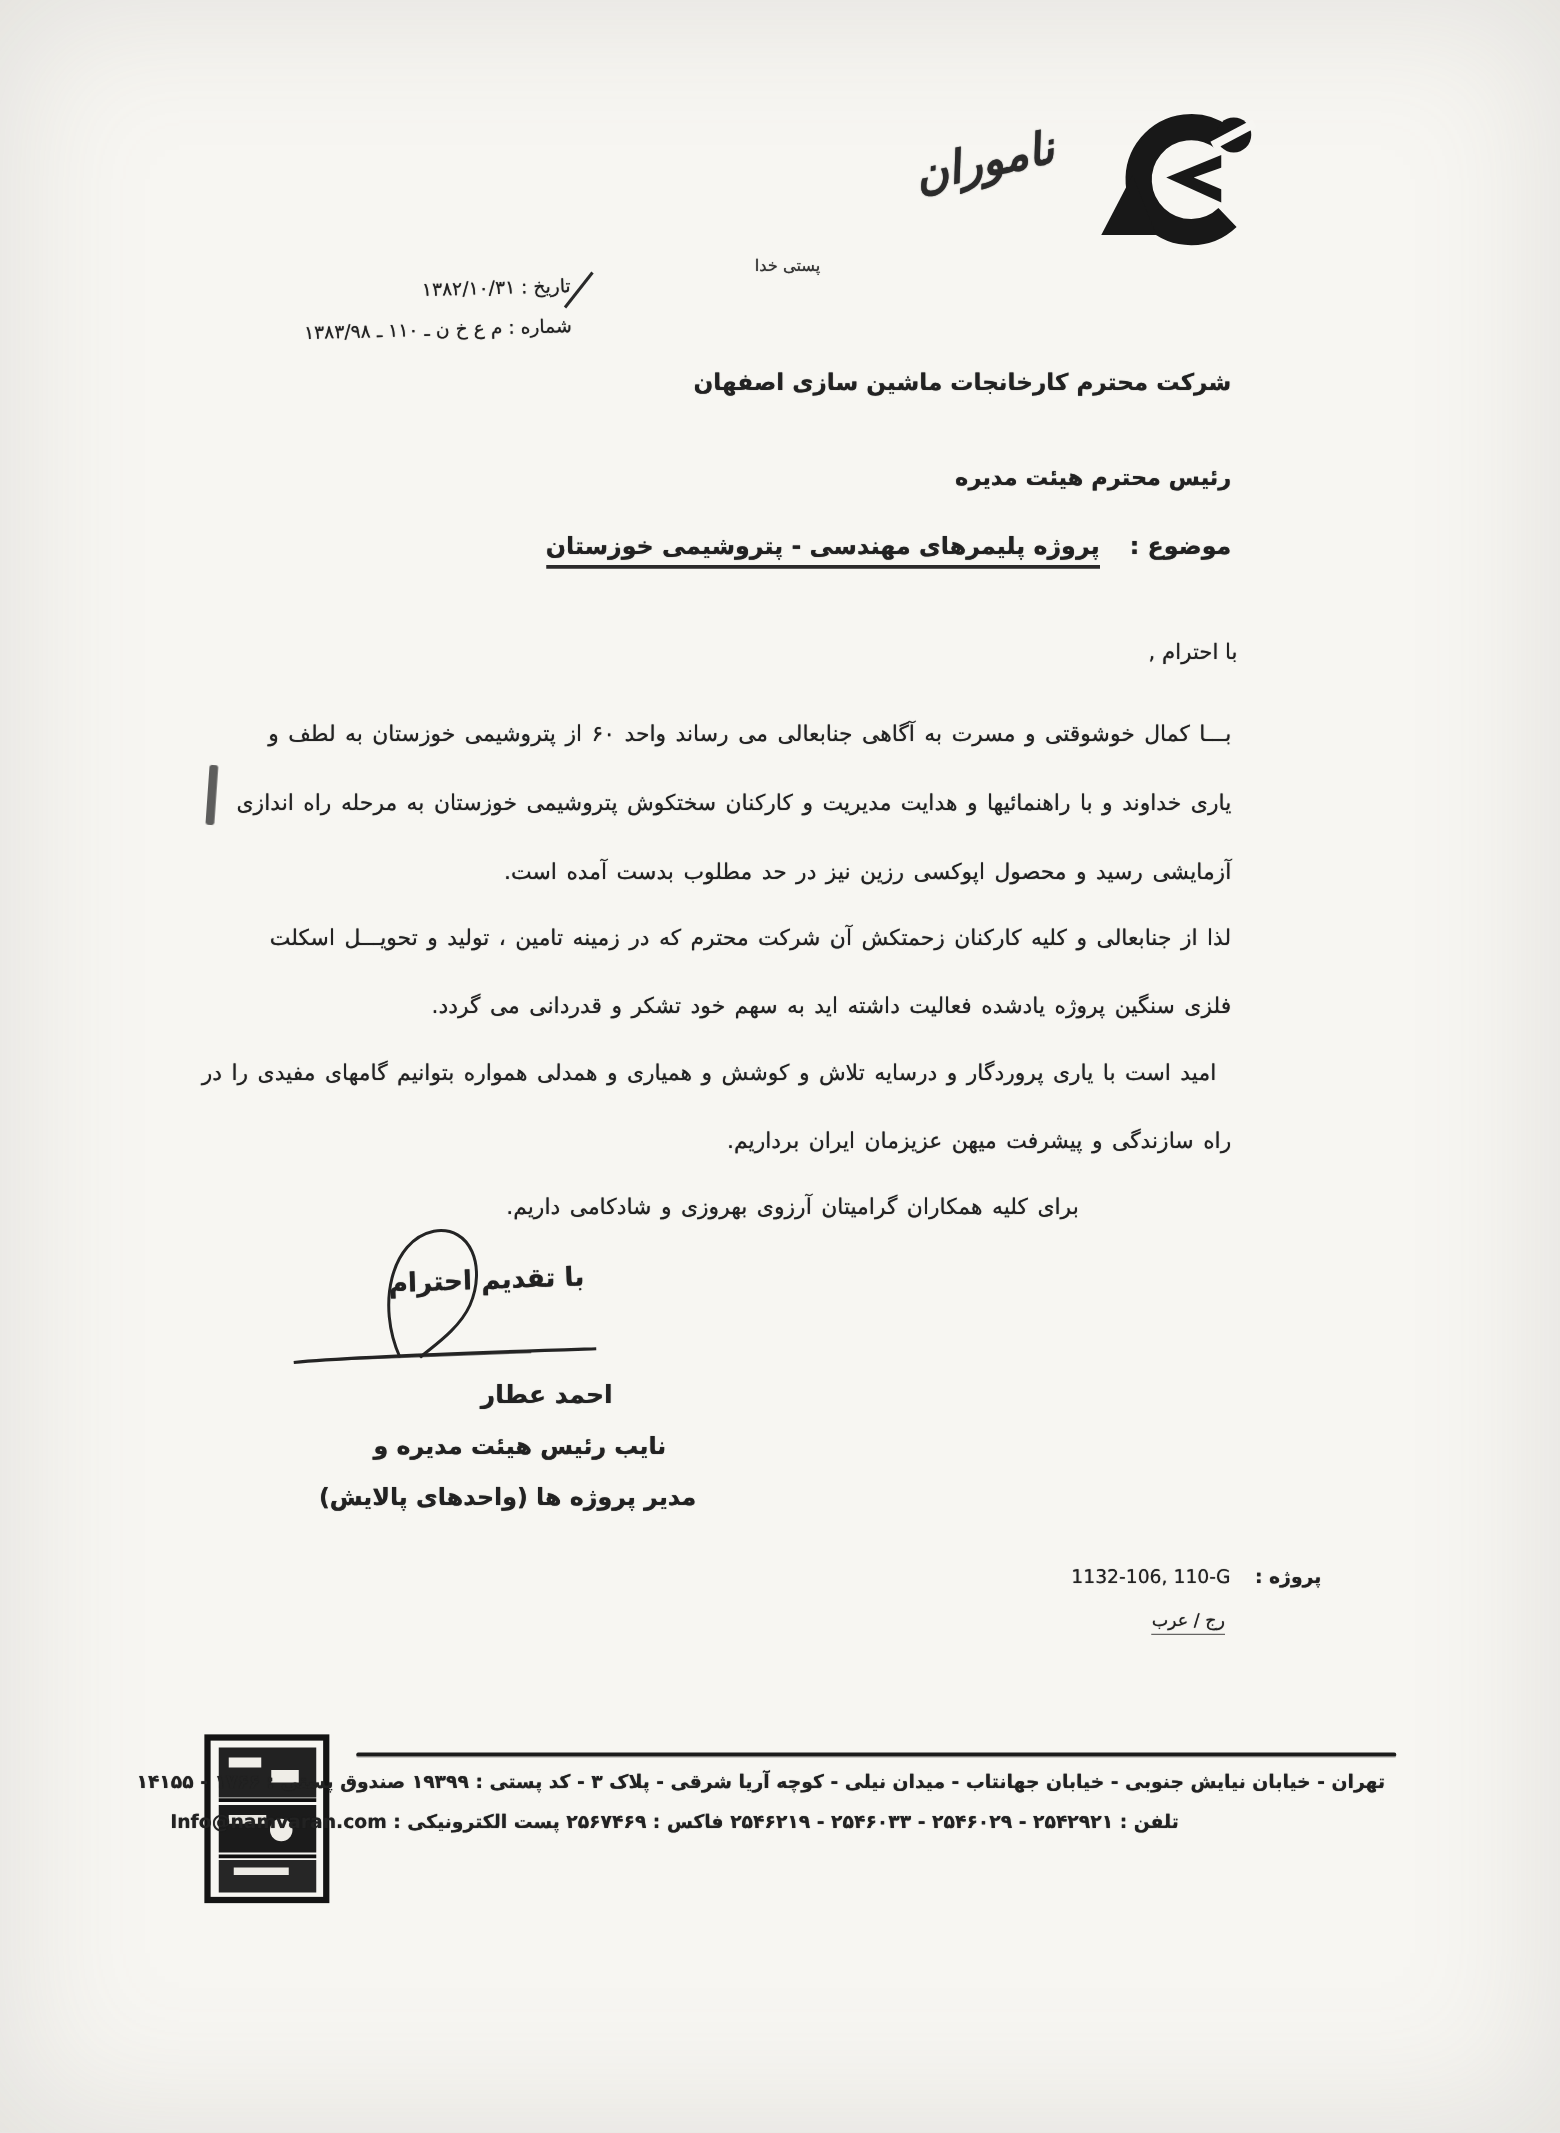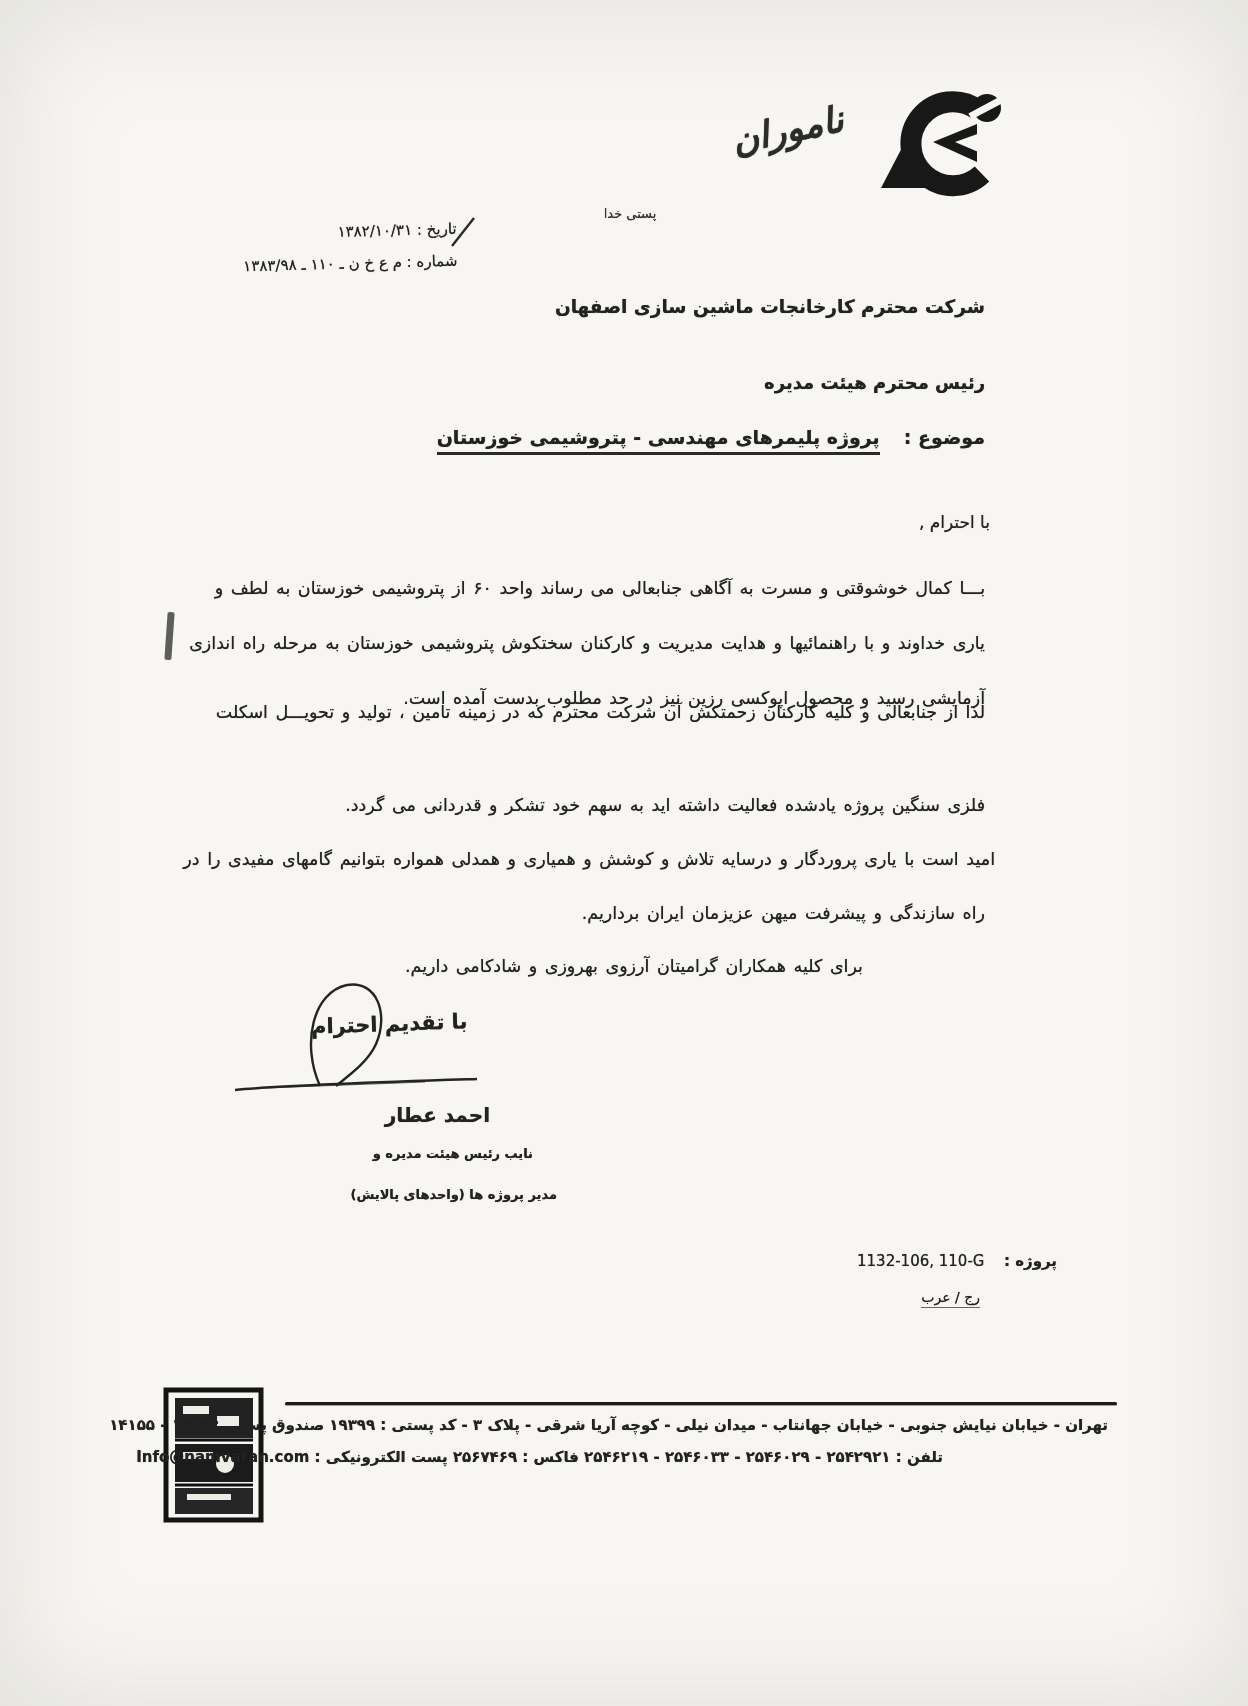--- a/index.html
+++ b/index.html
@@ -26,21 +26,21 @@
   .meta{transform:rotate(-1.5deg);font-size:15px;line-height:32px;}
   .meta .line{white-space:nowrap;}
   .recip{font-size:18.5px;font-weight:700;}
   .underlined{border-bottom:2px solid rgba(25,25,25,.85);padding-bottom:3px;}
   .subject-label{font-size:19px;font-weight:700;}
   .subject-text{font-size:19px;font-weight:700;border-bottom:3px solid rgba(20,20,20,.9);padding-bottom:4px;}
   .salutation{font-size:17px;}
   .body-line{font-size:17.5px;word-spacing:2px;}
   .closing{font-size:21px;font-weight:700;transform:rotate(-2deg);}
   .sig-name{font-size:20px;font-weight:700;}
-  .sig-title{font-size:13px;font-weight:700;}
+  .sig-title{font-size:19px;font-weight:700;}
   .ref-line{font-size:15px;}
   .ref-line .lbl{font-weight:700;}
   .initials{font-size:14px;border-bottom:1.5px solid rgba(40,40,40,.7);padding-bottom:2px;}
   .footer-rule{background:#1c1c1c;height:3px;border-radius:2px;box-shadow:0 1px 0 rgba(30,30,30,.4);}
   .footer-line{font-size:15px;font-weight:700;}
   .artifact{background:#2a2a2a;opacity:.75;transform:rotate(4deg);border-radius:2px;filter:blur(.4px);}
   svg{display:block;}
 </style>
 </head>
 <body>
@@ -86,23 +86,23 @@
     <span class="subject-label">موضوع :</span>
     <span style="display:inline-block;width:14px;"></span>
     <span class="subject-text">پروژه پلیمرهای مهندسی - پتروشیمی خوزستان</span>
   </div>
 
   <div class="abs salutation rtl ink" style="right:258px;top:512px;">با احترام ,</div>
 
   <div class="abs body-line rtl ink" style="right:263px;top:578px;">بـــا کمال خوشوقتی و مسرت به آگاهی جنابعالی می رساند واحد ۶۰ از پتروشیمی خوزستان به لطف و</div>
   <div class="abs body-line rtl ink" style="right:263px;top:633px;">یاری خداوند و با راهنمائیها و هدایت مدیریت و کارکنان سختکوش پتروشیمی خوزستان به مرحله راه اندازی</div>
   <div class="abs body-line rtl ink" style="right:263px;top:688px;">آزمایشی رسید و محصول اپوکسی رزین نیز در حد مطلوب بدست آمده است.</div>
-  <div class="abs body-line rtl ink" style="right:263px;top:702px;">لذا از جنابعالی و کلیه کارکنان زحمتکش آن شرکت محترم که در زمینه تامین ، تولید و تحویـــل اسکلت</div>
+  <div class="abs body-line rtl ink" style="right:263px;top:741px;">لذا از جنابعالی و کلیه کارکنان زحمتکش آن شرکت محترم که در زمینه تامین ، تولید و تحویـــل اسکلت</div>
   <div class="abs body-line rtl ink" style="right:263px;top:795px;">فلزی سنگین پروژه یادشده فعالیت داشته اید به سهم خود تشکر و قدردانی می گردد.</div>
-  <div class="abs body-line rtl ink" style="right:253px;top:849px;">امید است با یاری پروردگار و درسایه تلاش و کوشش و همیاری و همدلی همواره بتوانیم گامهای مفیدی را در</div>
+  <div class="abs body-line rtl ink" style="right:275px;top:849px;">امید است با یاری پروردگار و درسایه تلاش و کوشش و همیاری و همدلی همواره بتوانیم گامهای مفیدی را در</div>
   <div class="abs body-line rtl ink" style="right:263px;top:903px;text-align:center;">راه سازندگی و پیشرفت میهن عزیزمان ایران برداریم.</div>
   <div class="abs body-line rtl ink" style="right:385px;top:956px;">برای کلیه همکاران گرامیتان آرزوی بهروزی و شادکامی داریم.</div>
 
   <div class="abs closing rtl ink" style="right:781px;top:1012px;">با تقدیم احترام</div>
 
   <div class="abs" style="left:225px;top:972px;">
     <svg width="260" height="130" viewBox="0 0 260 130">
       <path d="M95,114 C76,72 88,20 122,13 C152,8 164,42 151,72 C142,92 120,106 111,114" fill="none" stroke="#242424" stroke-width="2.4"></path>
       <path d="M10,118 C60,113 190,109 252,107" fill="none" stroke="#242424" stroke-width="2.6"></path>
       <path d="M40,116 C90,114 150,112 200,110" fill="none" stroke="#242424" stroke-width="1.2" opacity=".7"></path>

